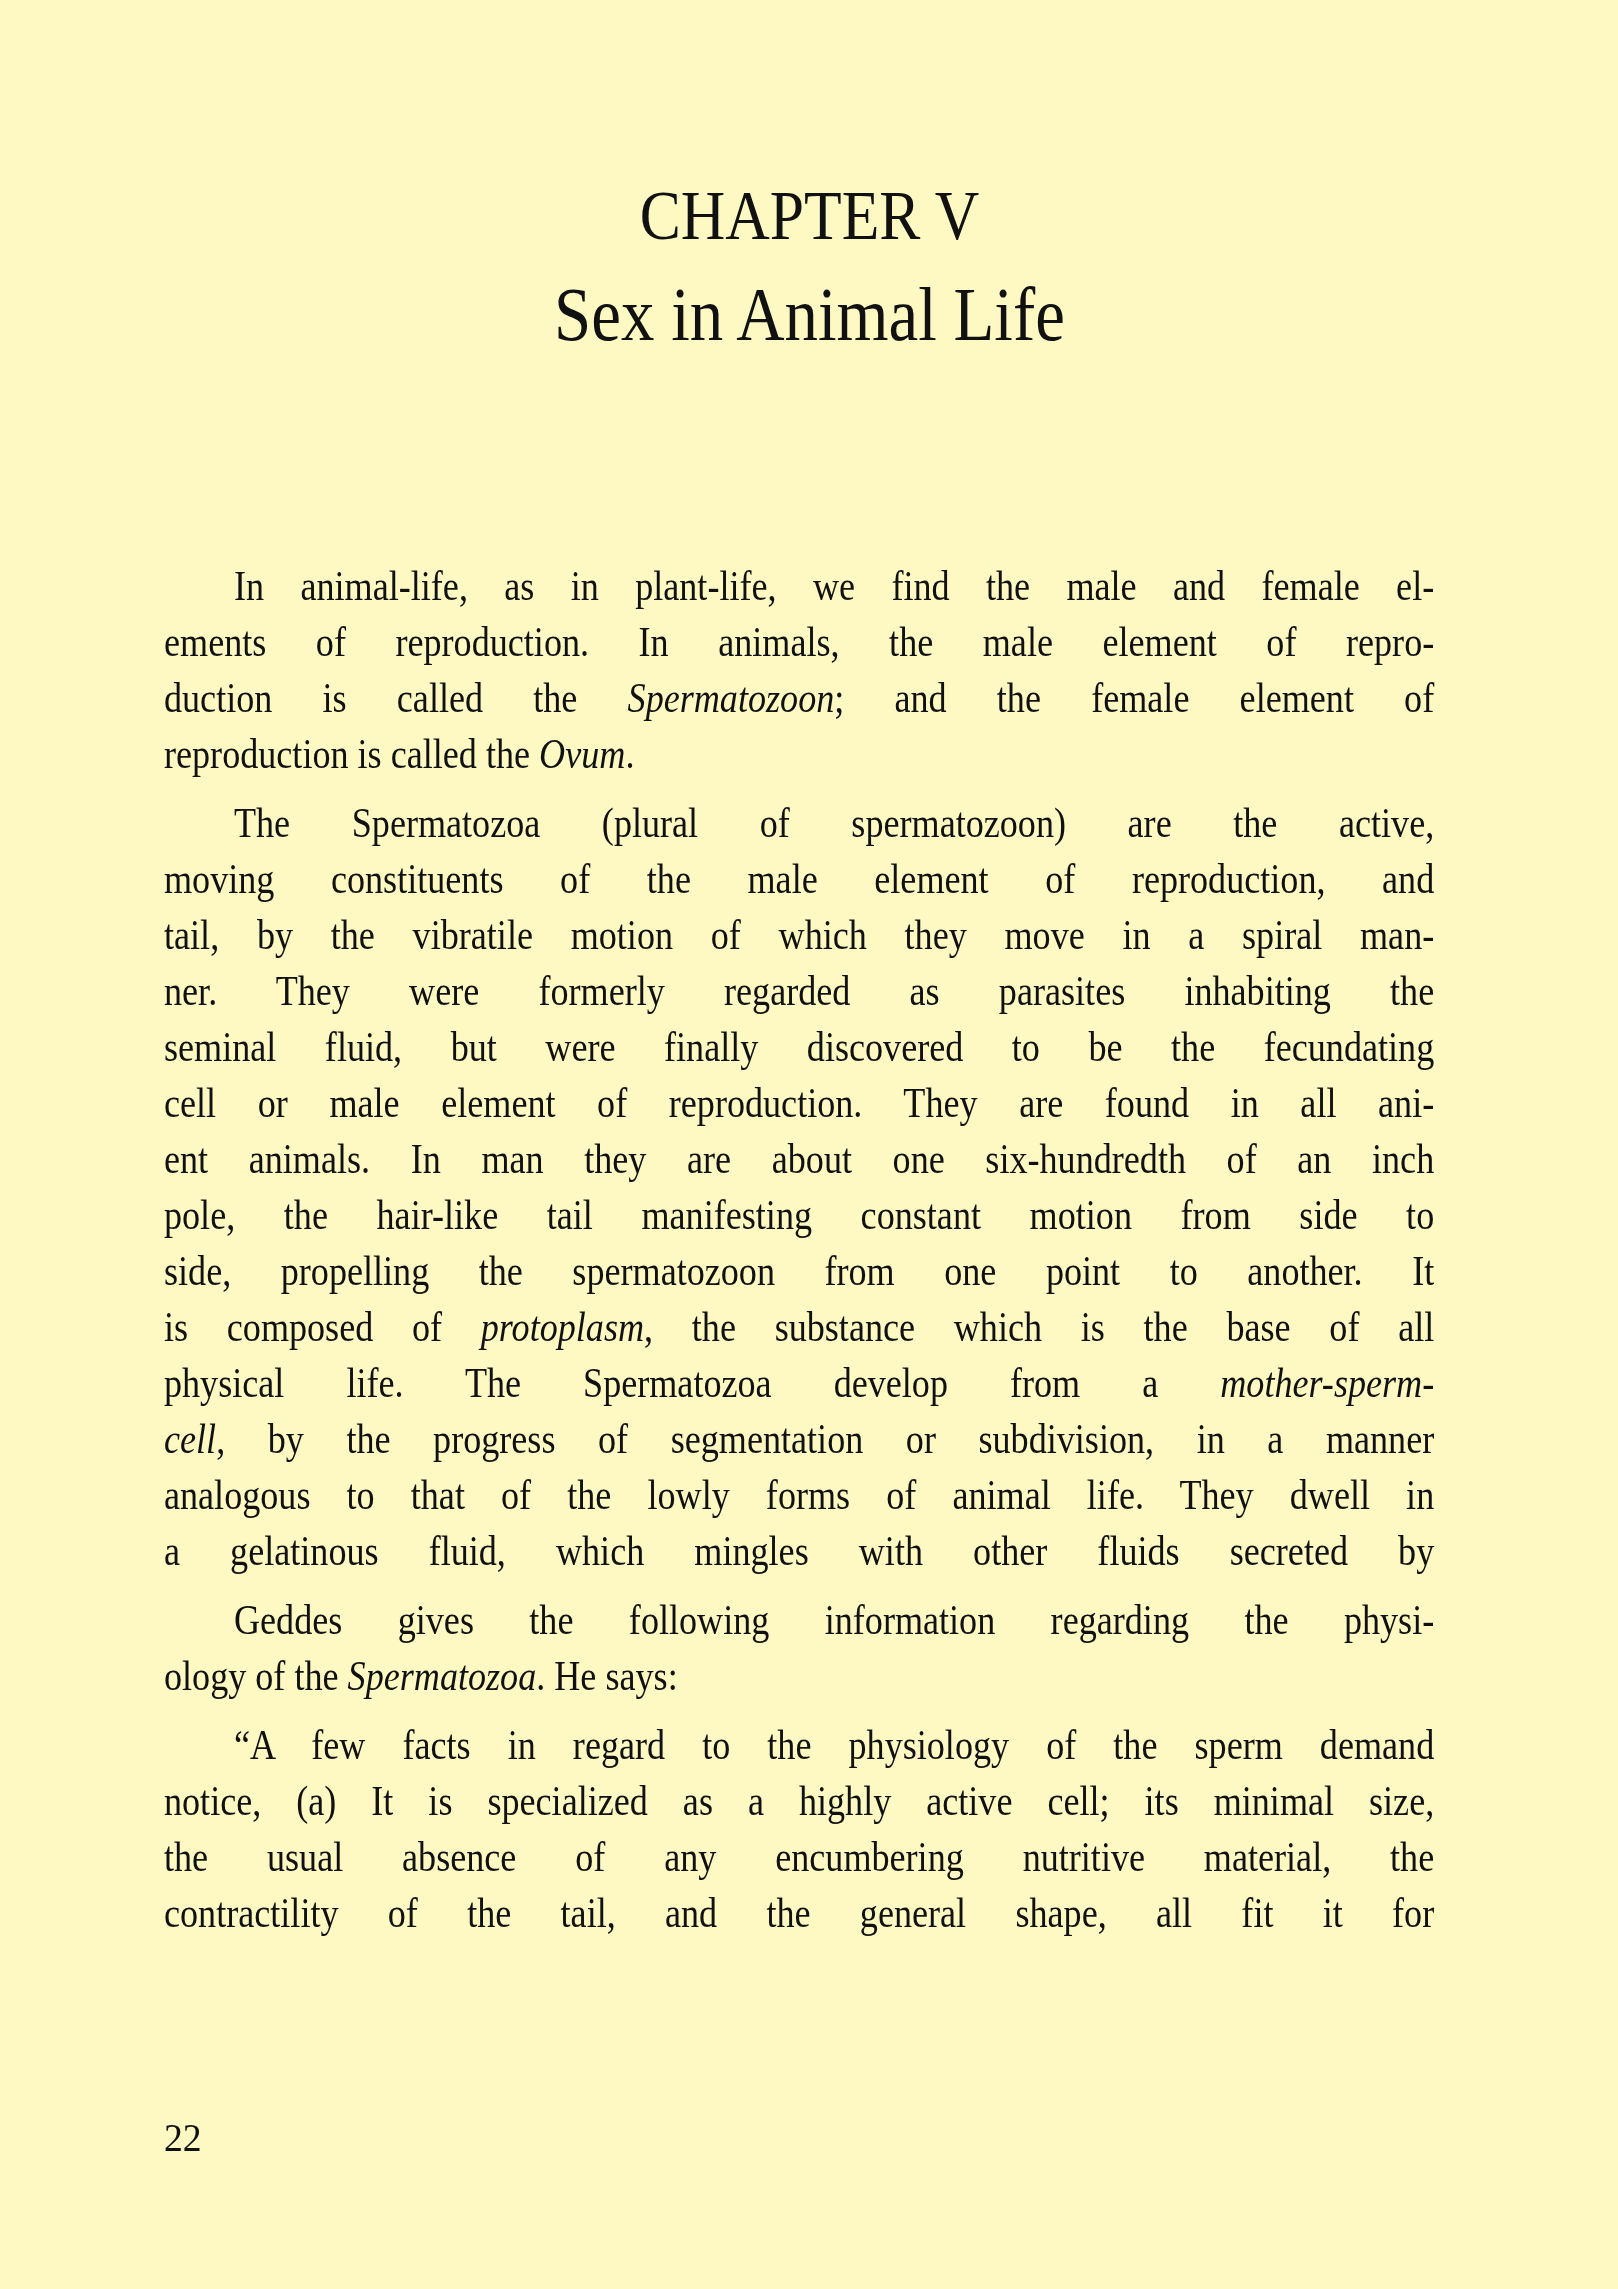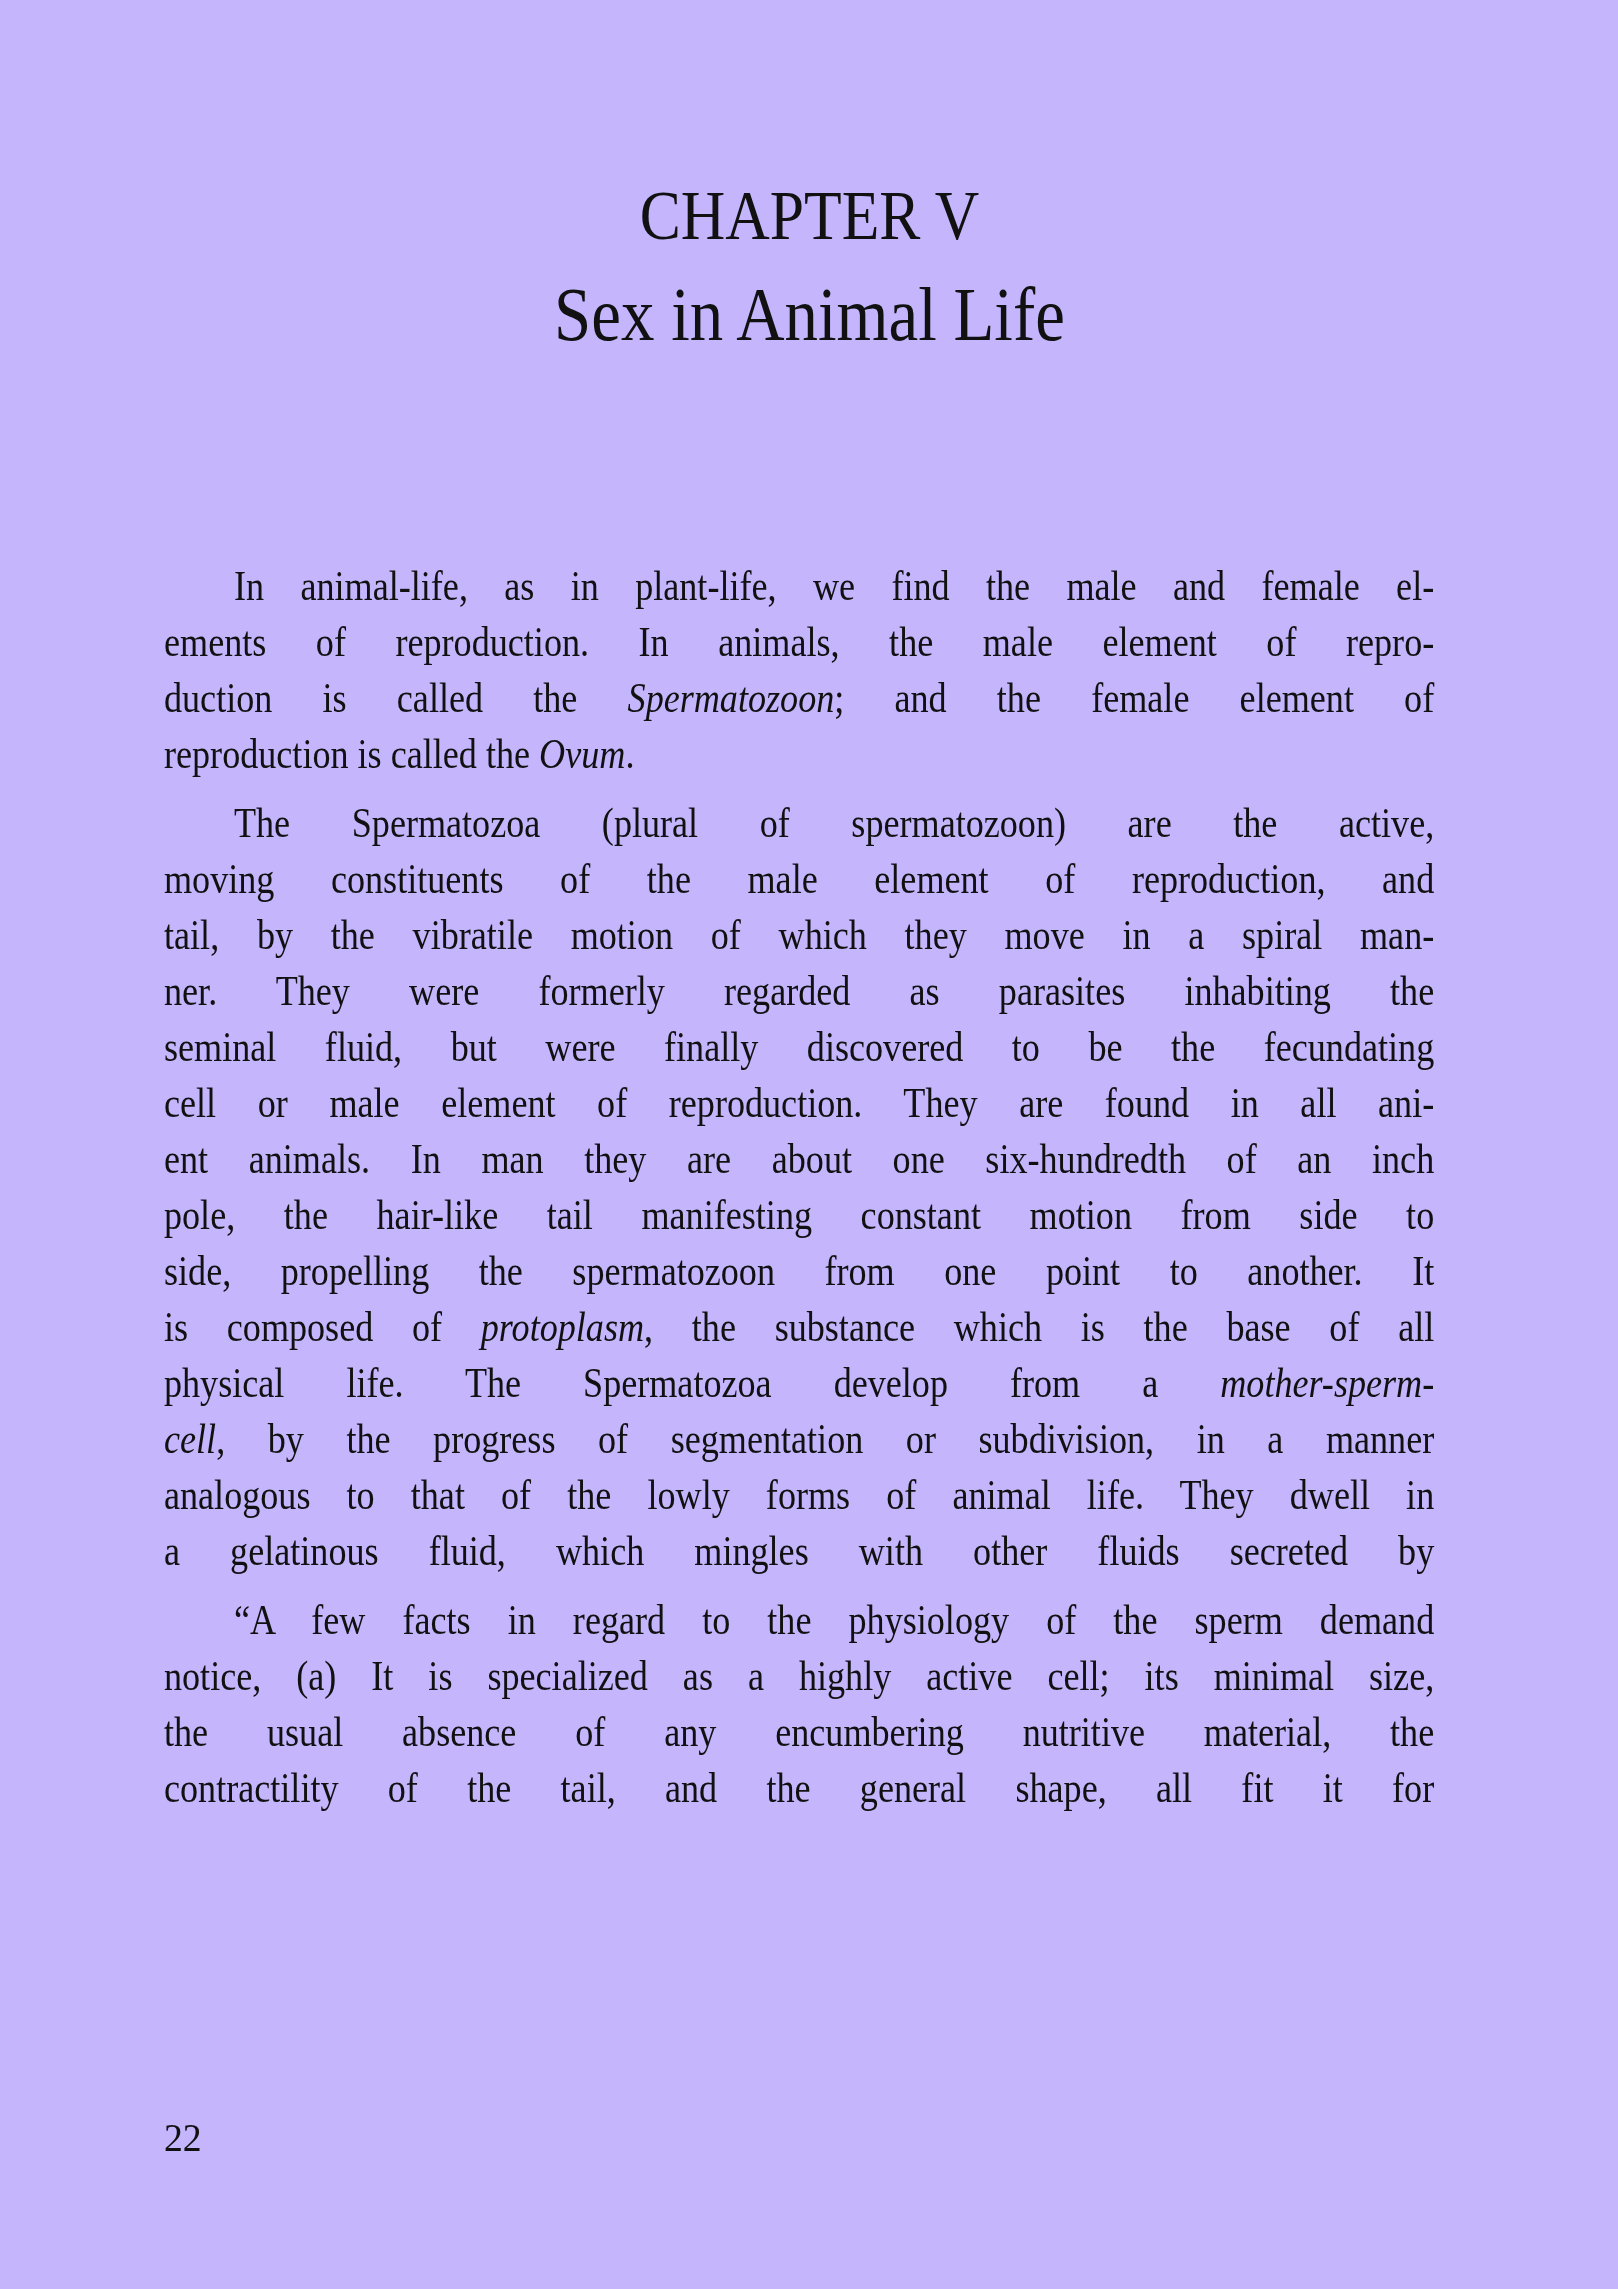--- a/index.html
+++ b/index.html
@@ -13,21 +13,21 @@
       position: relative;
       overflow: hidden;
       color: #111111;
       font-family: "Liberation Serif", "DejaVu Serif", serif;
     }
     .page {
       position: absolute;
       left: 0; top: 0;
       width: 1619px;
       height: 2290px;
-      background: #c4b5fd;
+      background: #fef9c3;
     }
     .chapter-heading {
       position: absolute;
       left: 0;
       width: 1619px;
       top: 174px;
       text-align: center;
     }
     .chapter-number {
       display: block;
@@ -157,20 +157,28 @@
         </span>
         <span class="line">
           <span class="seg-wrap"><span>analogous to that of the lowly forms of animal life. They dwell in</span></span>
         </span>
         <span class="line">
           <span class="seg-wrap"><span>a gelatinous fluid, which mingles with other fluids secreted by</span></span>
         </span>
       </div>
       <div>
         <span class="line indent">
+          <span class="seg-wrap"><span>Geddes gives the following information regarding the physi-</span></span>
+        </span>
+        <span class="line last">
+          <span class="seg-wrap"><span>ology of the </span><span class="it">Spermatozoa</span><span>. He says:</span></span>
+        </span>
+      </div>
+      <div>
+        <span class="line indent">
           <span class="seg-wrap"><span>“A few facts in regard to the physiology of the sperm demand</span></span>
         </span>
         <span class="line">
           <span class="seg-wrap"><span>notice, (a) It is specialized as a highly active cell; its minimal size,</span></span>
         </span>
         <span class="line">
           <span class="seg-wrap"><span>the usual absence of any encumbering nutritive material, the</span></span>
         </span>
         <span class="line">
           <span class="seg-wrap"><span>contractility of the tail, and the general shape, all fit it for</span></span>

